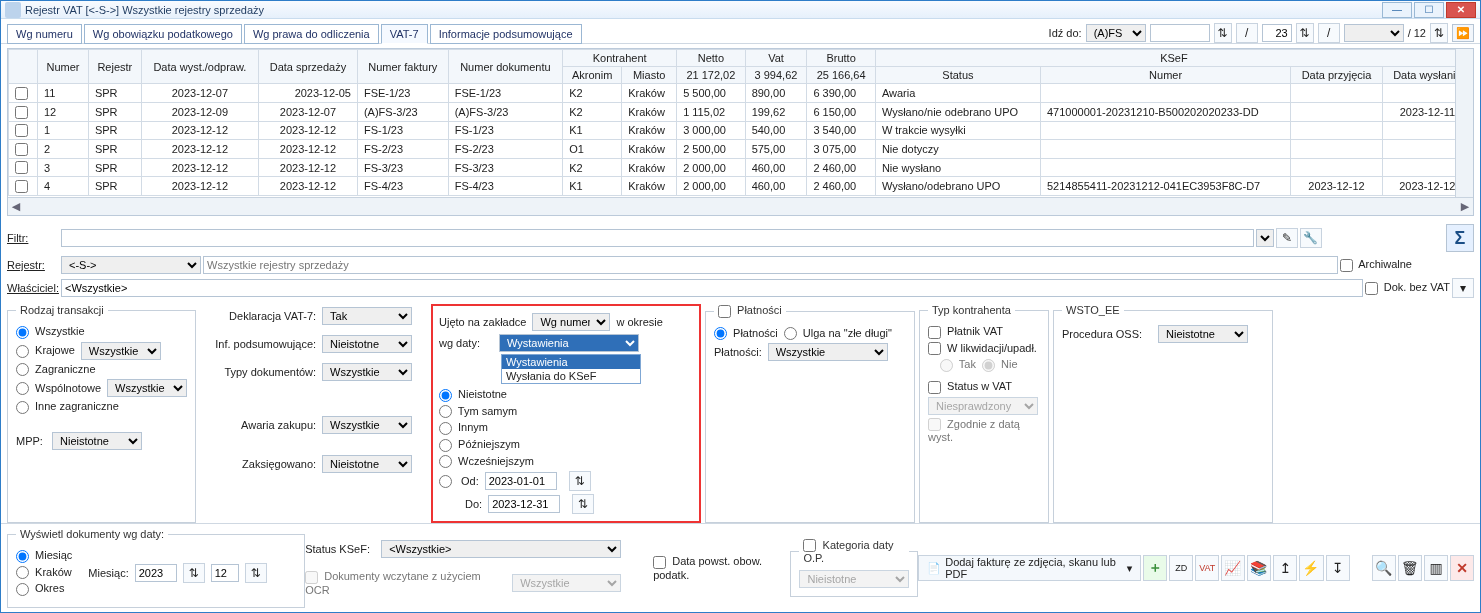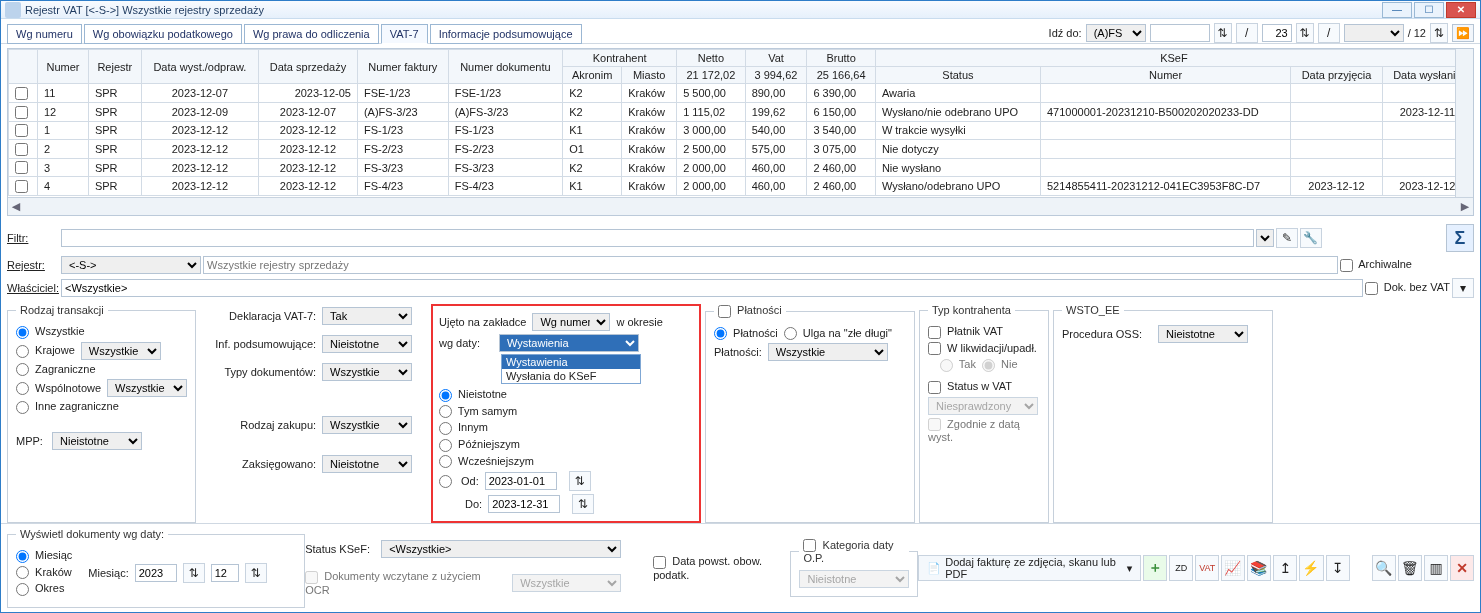--- a/index.html
+++ b/index.html
@@ -295,21 +295,21 @@
           </div>
         <div class="row">
             <label class="fld">Inf. podsumowujące:</label>
           <select class="sm" style="width:90px"><option>Nieistotne</option></select>
           </div>
         <div class="row">
             <label class="fld">Typy dokumentów:</label>
           <select class="sm" style="width:90px"><option>Wszystkie</option></select>
           </div>
         <div class="row" style="margin-top:28px">
-            <label class="fld">Rodzaj zakupu:</label>
+            <label class="fld">Awaria zakupu:</label>
           <select class="sm" style="width:90px"><option>Wszystkie</option></select>
           </div>
         <div class="row" style="margin-top:14px">
             <label class="fld">Zaksięgowano:</label>
           <select class="sm" style="width:90px"><option>Nieistotne</option></select>
           </div>
       </div>
     </div>
 
     <div class="redbox">

